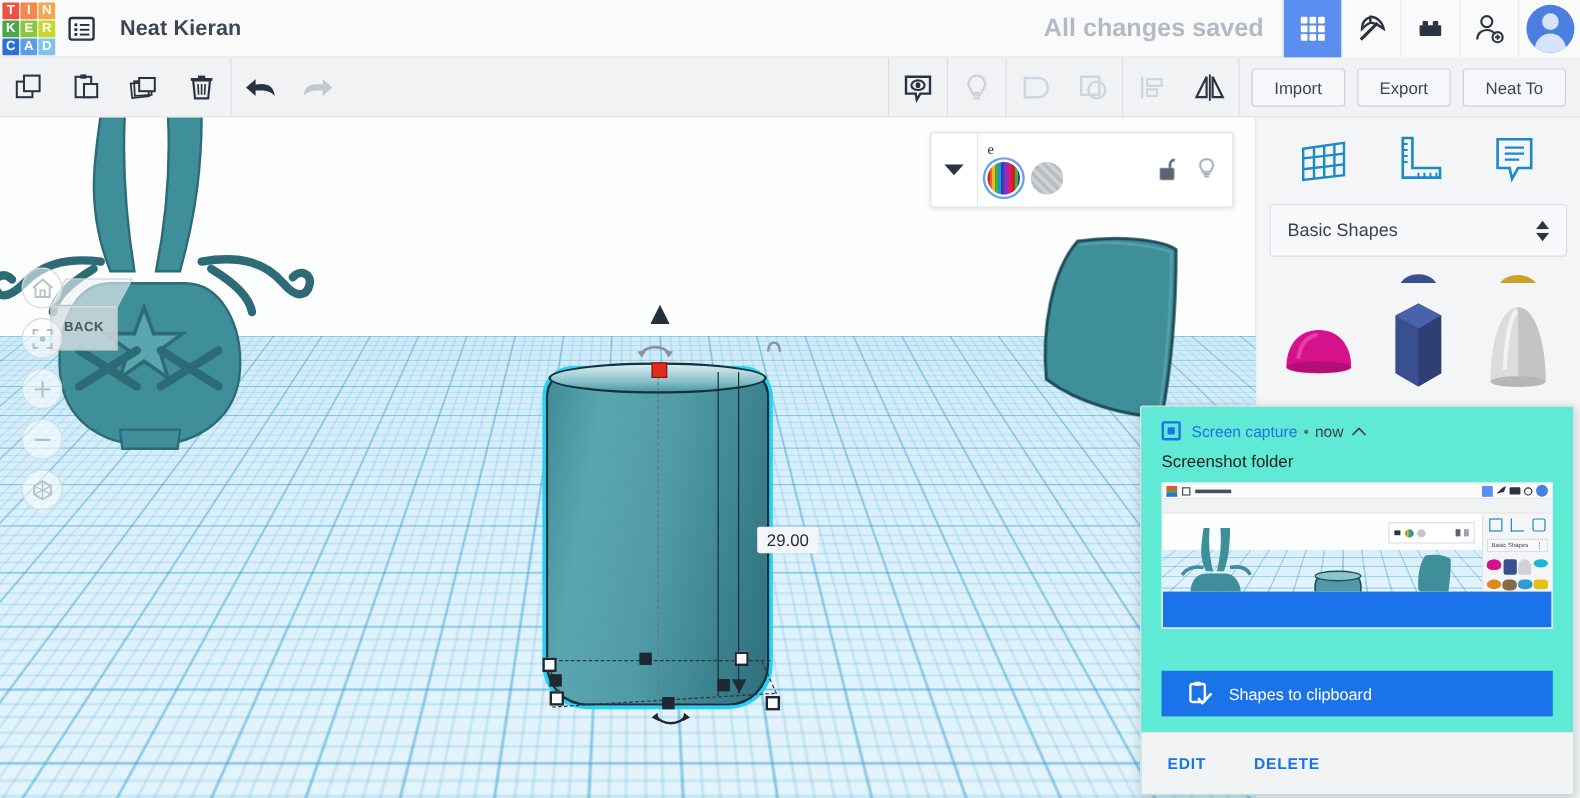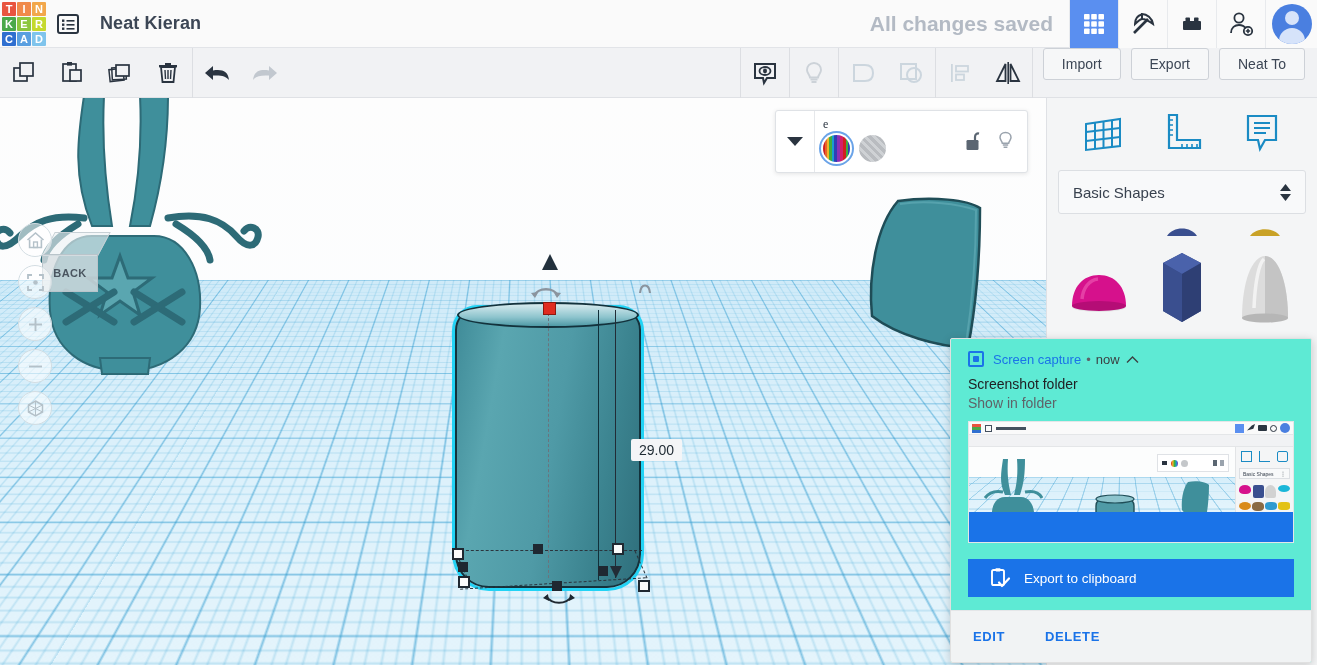--- a/index.html
+++ b/index.html
@@ -60,21 +60,21 @@
   }
   .avatar-circle::after {
     content: ""; position: absolute; left: 50%; top: 24px; transform: translateX(-50%);
     width: 26px; height: 22px; border-radius: 13px 13px 0 0; background: #d6e3fa;
   }
 
   
   .toolbar2 {
     position: absolute; top: 48px; left: 0; width: 1317px; height: 50px;
     background: #f1f2f4; border-bottom: 1px solid #dfe1e5;
-    display: flex; align-items: flex-start;
+    display: flex; align-items: center;
   }
   .tb-btn {
     width: 48px; height: 50px; display: flex; align-items: center; justify-content: center;
     cursor: pointer;
   }
   .tb-sep { width: 1px; height: 50px; background: #dcdee2; }
   .tb-flex { flex: 1; }
   .txt-btn {
     height: 32px; padding: 0 18px; margin-left: 10px;
     background: #f6f7f8; border: 1px solid #cdd1d7; border-radius: 3px;
@@ -735,21 +735,20 @@
       <div class="notif-app">Screen capture</div>
       <div class="notif-dot">•</div>
       <div class="notif-time">now</div>
       <div class="notif-caret">
         <svg width="13" height="9" viewBox="0 0 13 9">
           <path d="M1 7.5 L6.5 2 L12 7.5" fill="none" stroke="#3c4043" stroke-width="1.4"></path>
         </svg>
       </div>
     </div>
     <div class="notif-title">Screenshot folder</div>
-    <div class="notif-sub">Show in folder</div>
 
     <div class="notif-thumb">
       <div class="mini">
         <div class="mini-top">
           <div class="mini-logo"></div>
           <div style="width:7px;height:7px;border:1px solid #44505e;margin-left:4px;"></div>
           <div style="margin-left:4px;width:30px;height:3px;background:#44505e;"></div>
           <div style="margin-left:auto;display:flex;align-items:center;gap:3px;padding-right:3px;">
             <div style="width:9px;height:9px;background:#5a8ff0;"></div>
             <div style="width:8px;height:8px;background:#2a3440;clip-path:polygon(0 80%,60% 20%,100% 0,80% 60%);"></div>
@@ -821,21 +820,21 @@
         <div class="mini-banner"></div>
       </div>
     </div>
 
     <div class="notif-banner">
       <svg width="22" height="22" viewBox="0 0 22 22">
         <rect x="3" y="3" width="12" height="15" rx="1.6" fill="none" stroke="#ffffff" stroke-width="1.9"></rect>
         <rect x="6.4" y="1.2" width="5.2" height="3.2" rx="0.8" fill="#ffffff"></rect>
         <path d="M10 15.5 L13 19 L20 11.5" fill="none" stroke="#ffffff" stroke-width="2.2" stroke-linecap="round" stroke-linejoin="round"></path>
       </svg>
-      <div class="notif-banner-txt">Export to clipboard</div>
+      <div class="notif-banner-txt">Shapes to clipboard</div>
     </div>
 
     <div class="notif-actions">
       <div class="notif-act">EDIT</div>
       <div class="notif-act">DELETE</div>
     </div>
   </div>
 
 </div>
 

